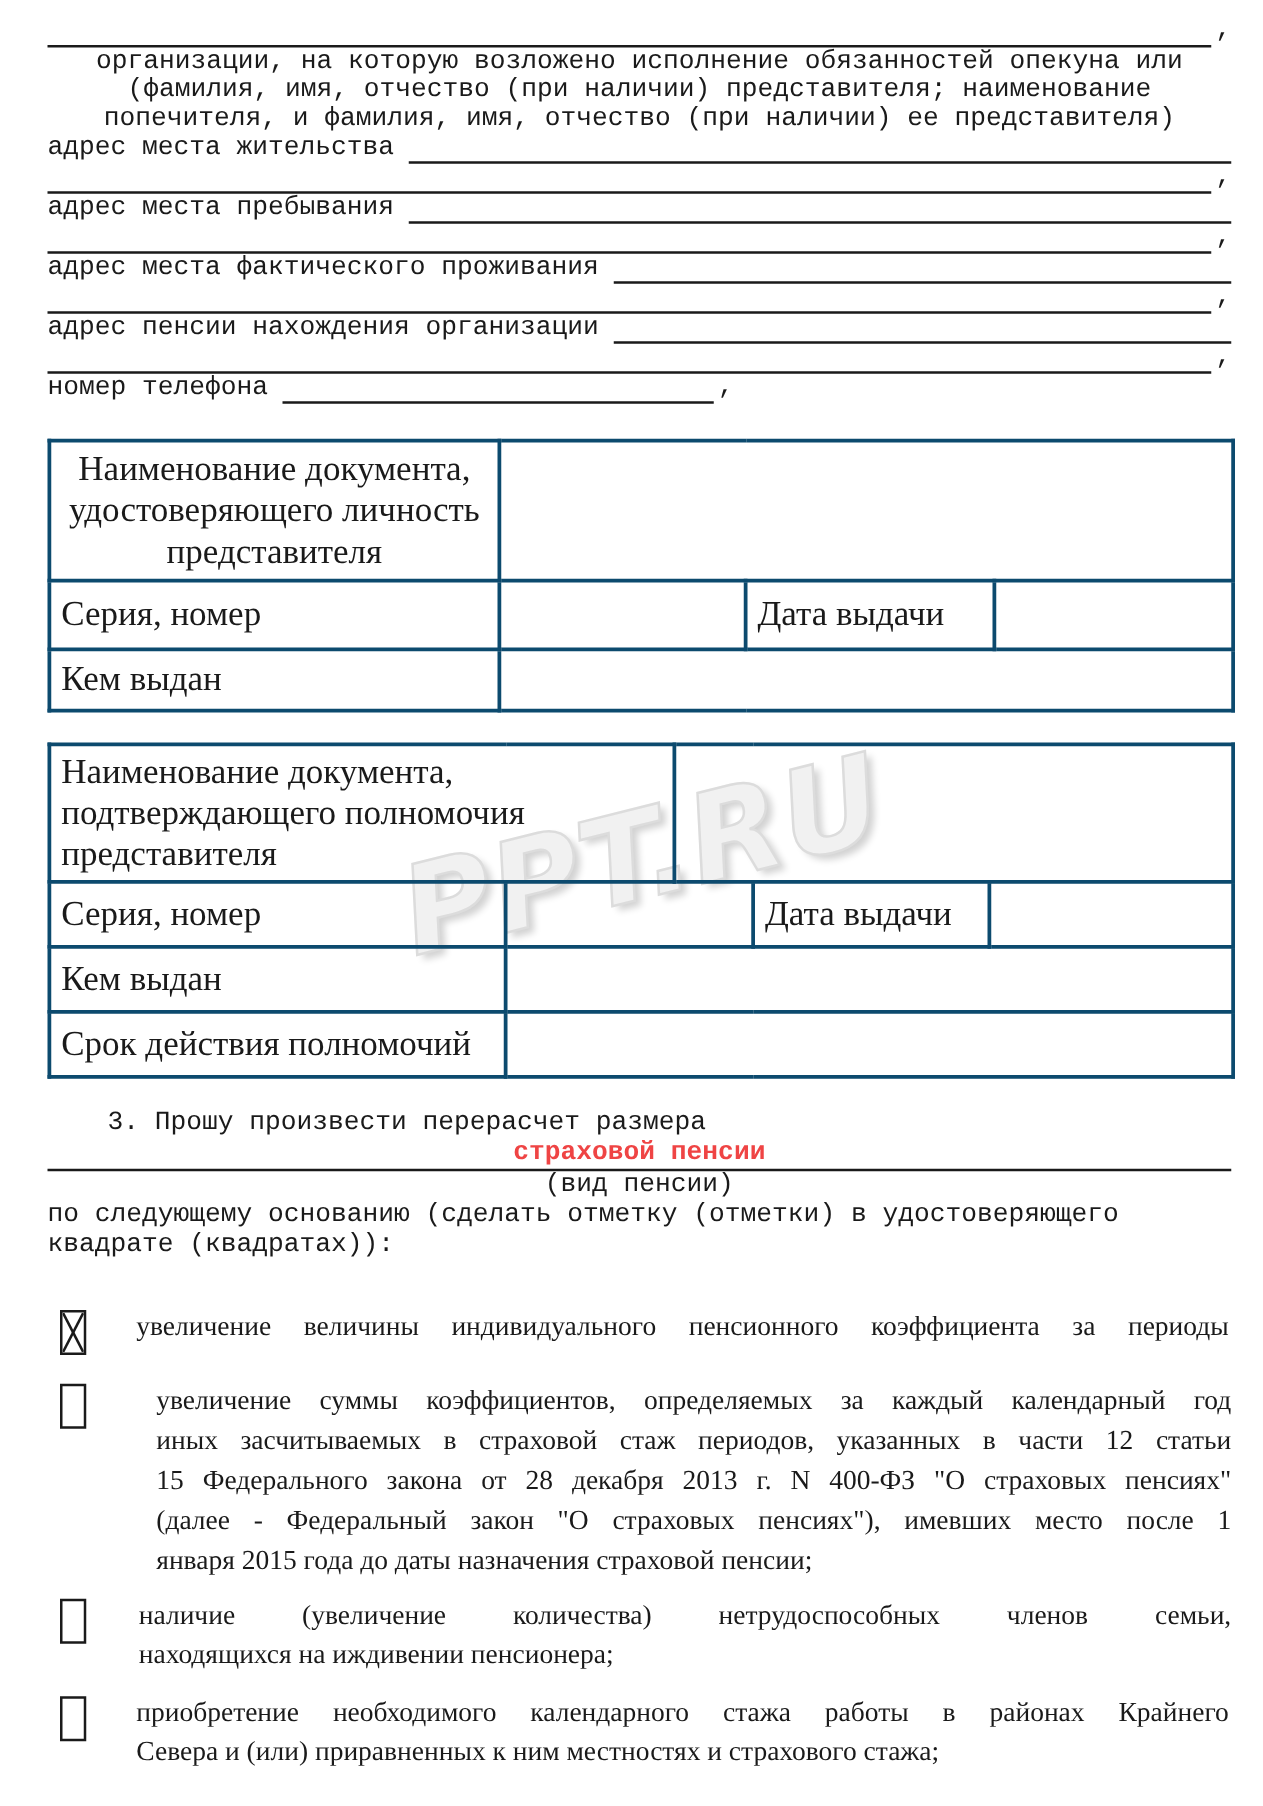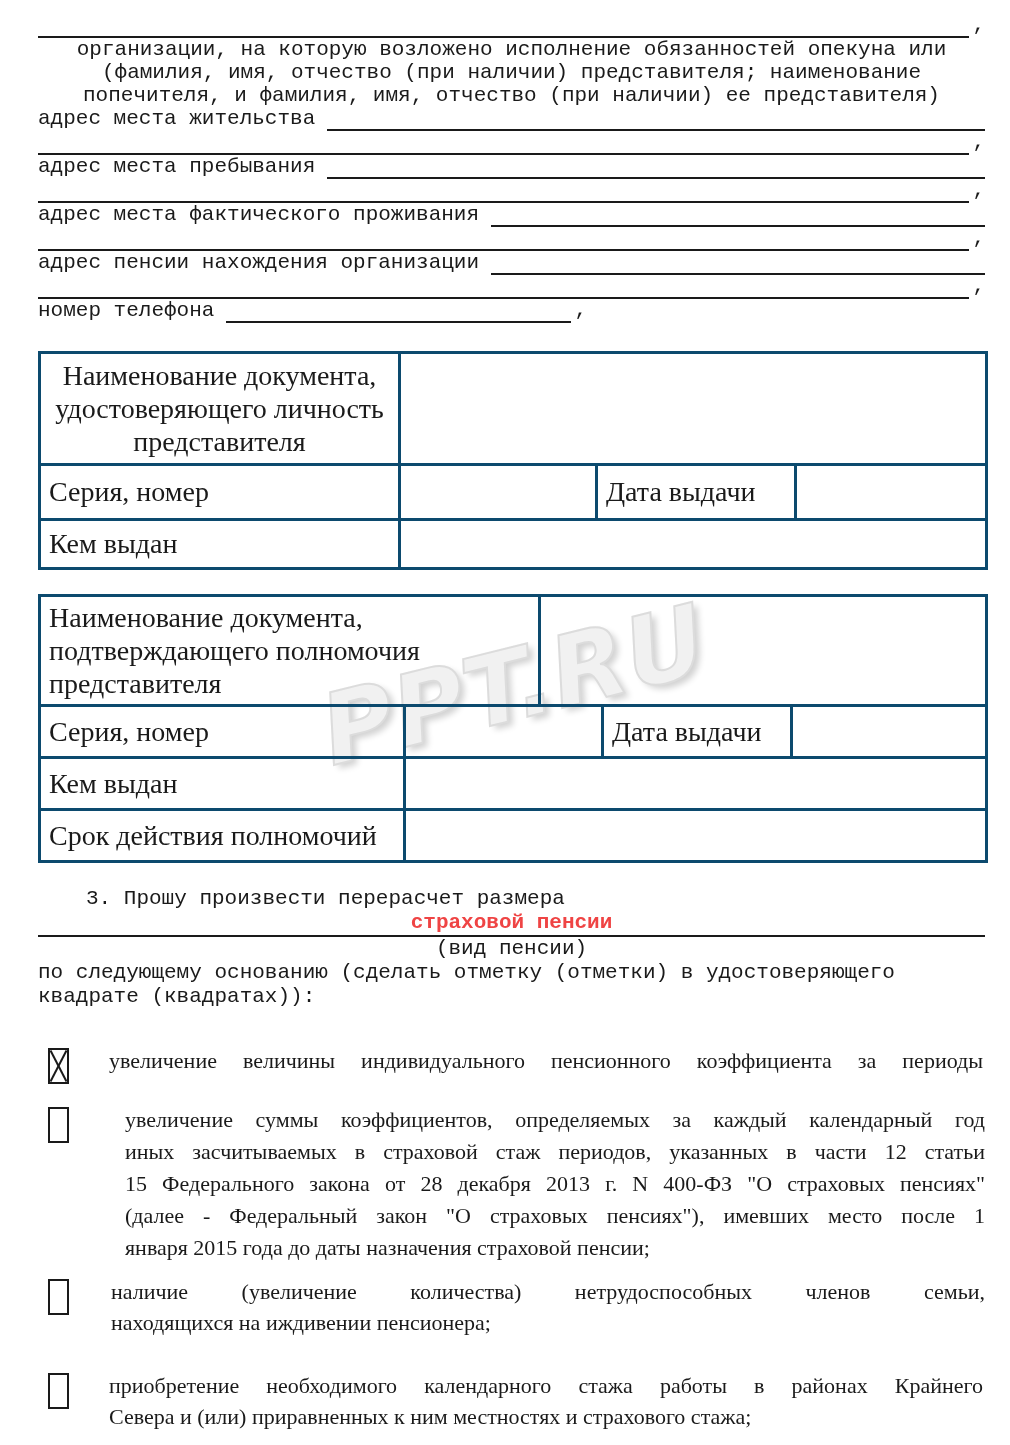--- a/index.html
+++ b/index.html
@@ -81,21 +81,21 @@
   }
   .s3-pension span { font-weight: bold; }
   .s3-hint { text-align: center; line-height: 24px; }
   .s3-basis div { line-height: 24px; }
 
   
   .options { margin-top: 36px; }
   .option { display: flex; align-items: flex-start; }
   .option.o2 { margin-top: 20px; gap: 16px; }
   .option.o3 { margin-top: 12px; justify-content: space-between; }
-  .option.o4 { margin-top: 32px; }
+  .option.o4 { margin-top: 16px; }
   .cbx {
     flex: 0 0 auto;
     width: 17px; height: 32px;
     border: 2px solid #1a1a1a;
     margin-left: 10px; margin-top: 3px;
     display: inline-block;
   }
   .cbx svg { display: block; width: 17px; height: 32px; }
   .otext {
     margin-left: 40px;

